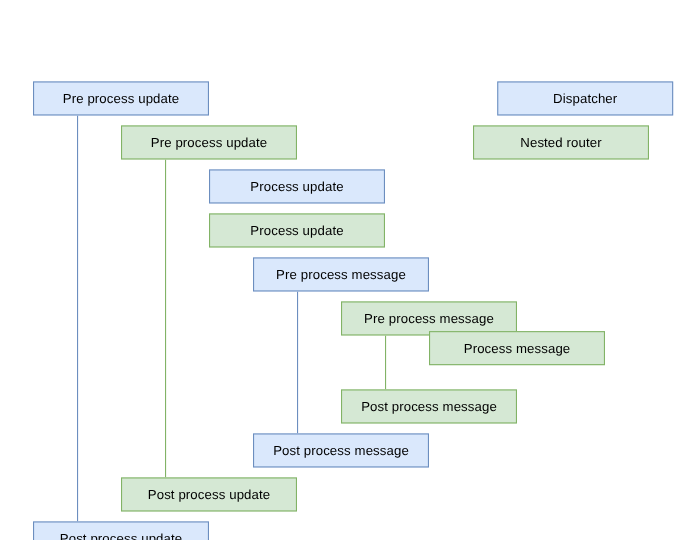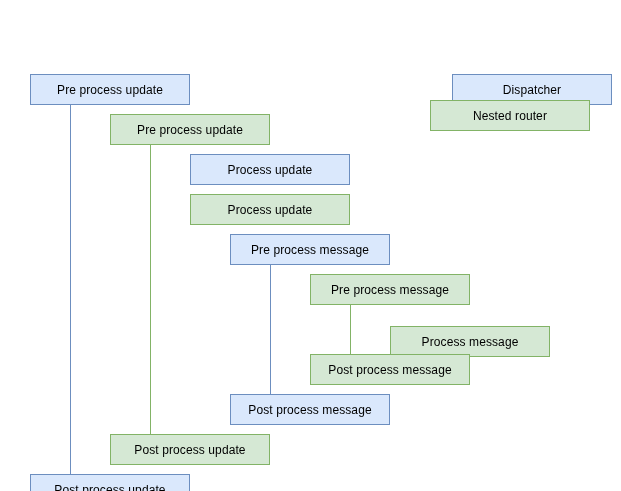--- a/index.html
+++ b/index.html
@@ -79,38 +79,38 @@
       </div>
       <div class="node green" style="left: 190px; top: 150px;">
         <span class="node-label">Process update</span>
       </div>
       <div class="node blue" style="left: 230px; top: 190px;">
         <span class="node-label">Pre process message</span>
       </div>
       <div class="node green" style="left: 310px; top: 230px;">
         <span class="node-label">Pre process message</span>
       </div>
-      <div class="node green" style="left: 390px; top: 282px; justify-content: center;">
+      <div class="node green" style="left: 390px; top: 257px; justify-content: center;">
         <span class="node-label">Process message</span>
       </div>
       <div class="node green" style="left: 310px; top: 310px;">
         <span class="node-label">Post process message</span>
       </div>
       <div class="node blue" style="left: 230px; top: 350px;">
         <span class="node-label">Post process message</span>
       </div>
       <div class="node green" style="left: 110px; top: 390px;">
         <span class="node-label">Post process update</span>
       </div>
       <div class="node blue" style="left: 30px; top: 430px;">
         <span class="node-label">Post process update</span>
       </div>
     </div>
   <div id="legend-layer">
       <div class="node blue" style="left: 452px; top: 30px;">
         <span class="node-label">Dispatcher</span>
       </div>
-      <div class="node green" style="left: 430px; top: 56px;">
+      <div class="node green" style="left: 430px; top: 70px;">
         <span class="node-label">Nested router</span>
       </div>
     </div>
 
 </div>
 
 </body></html>

